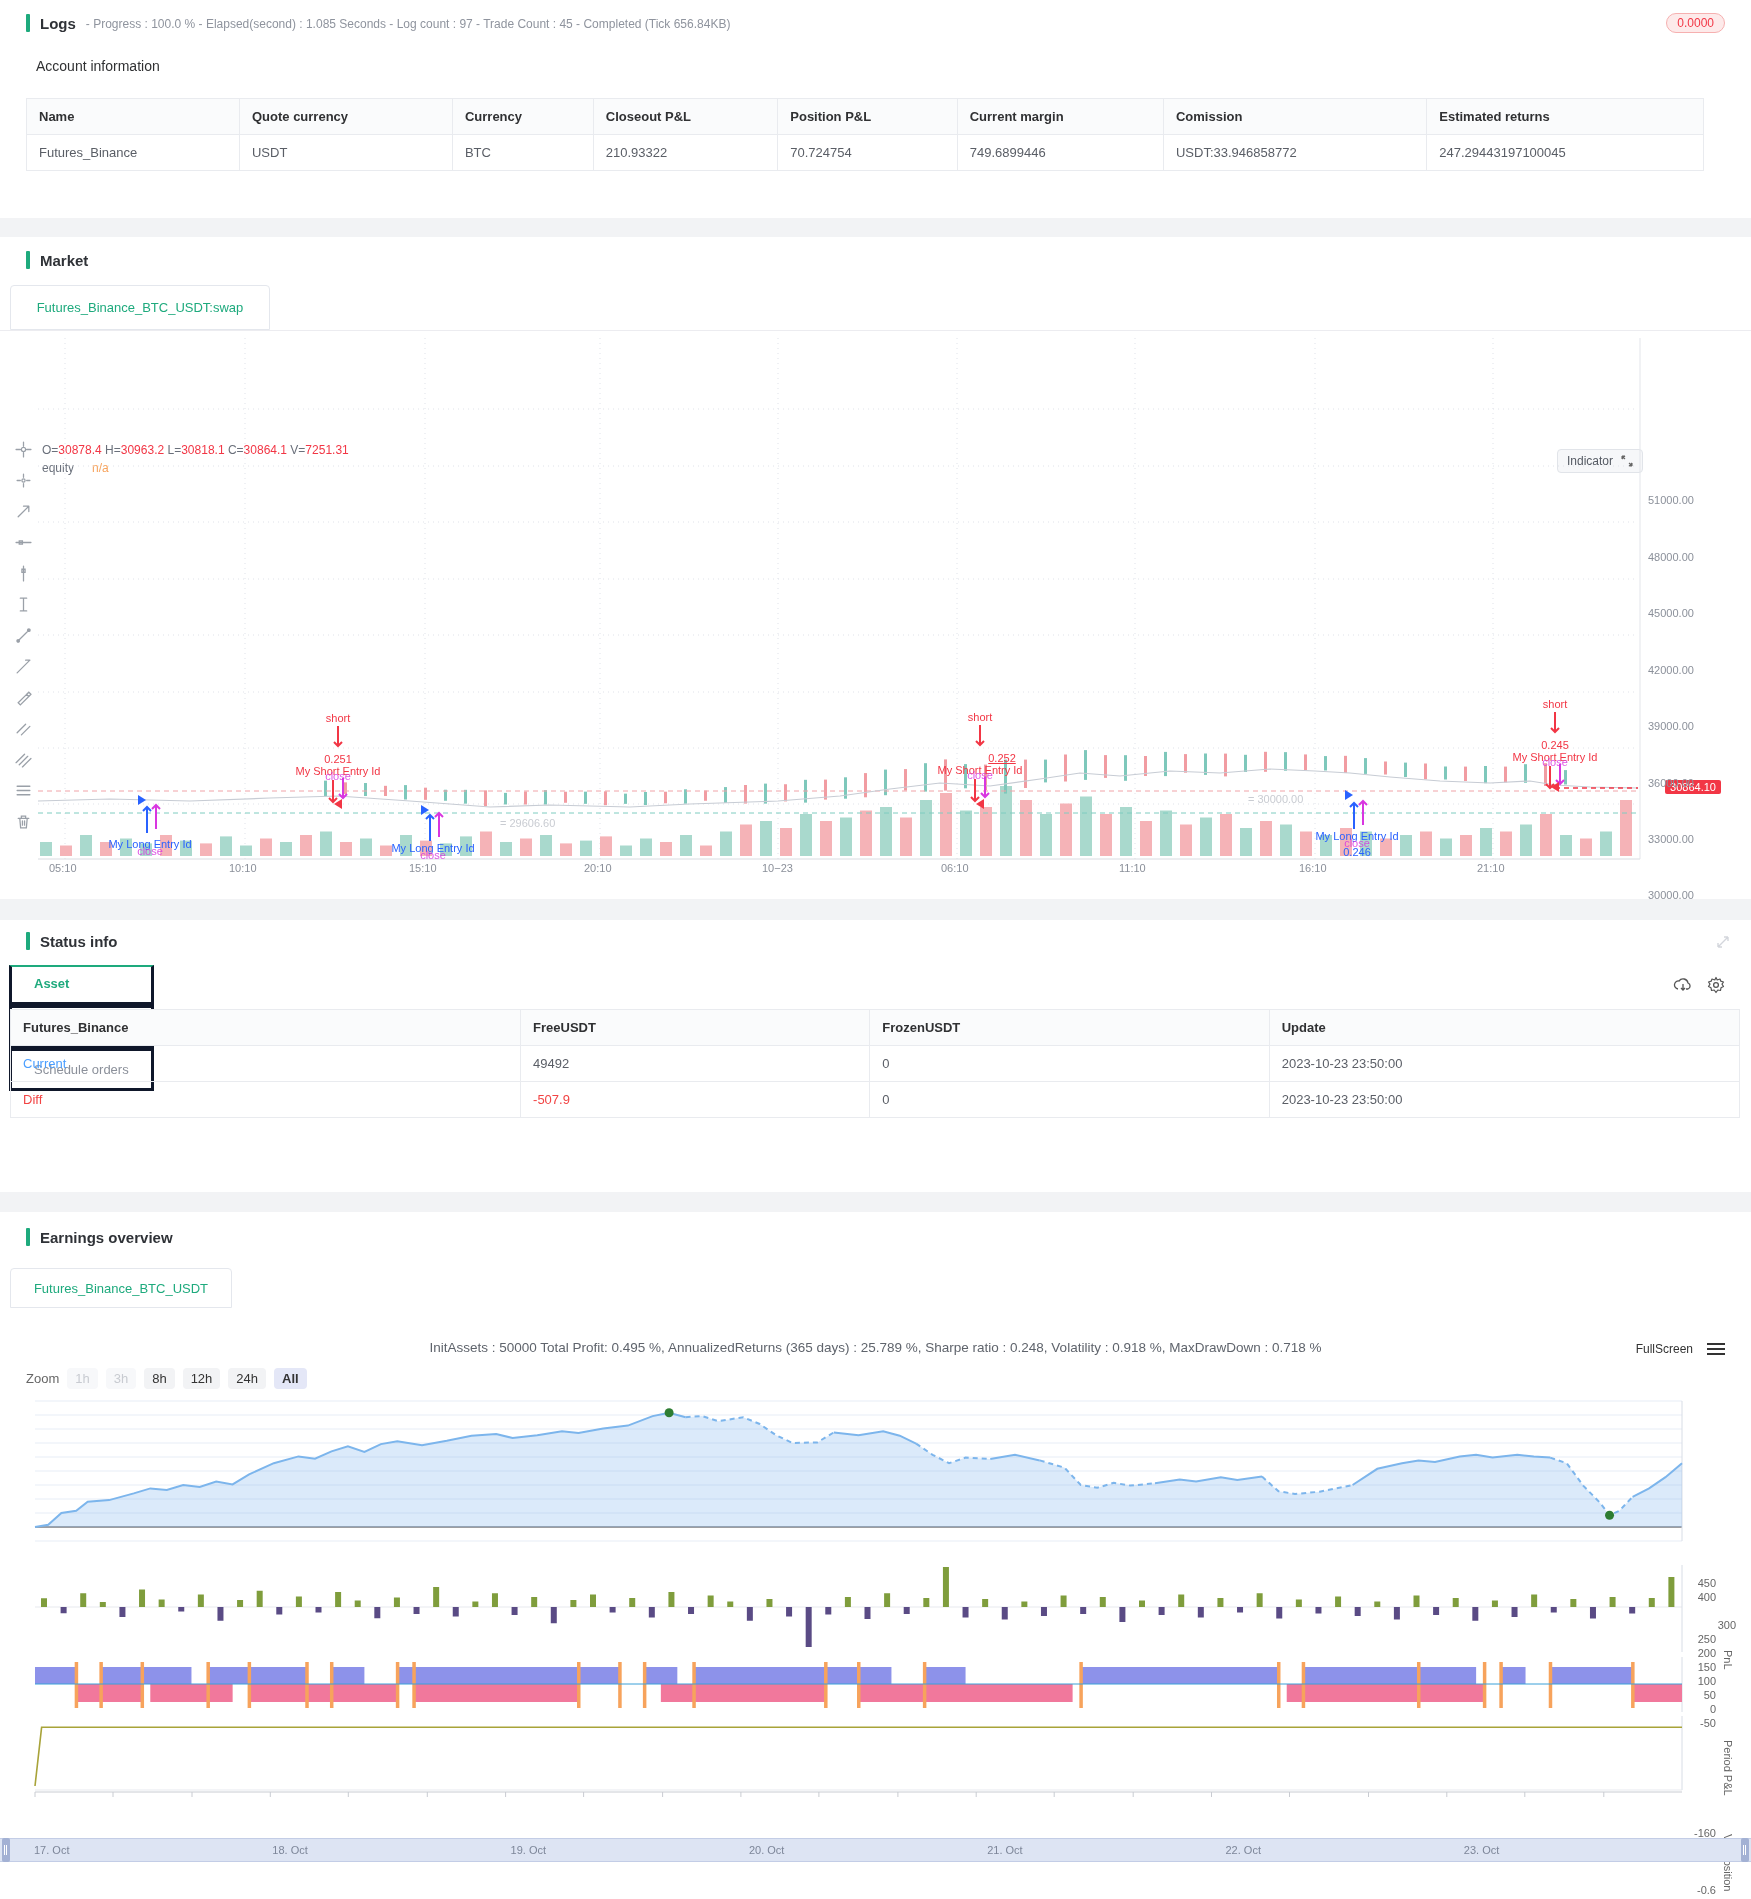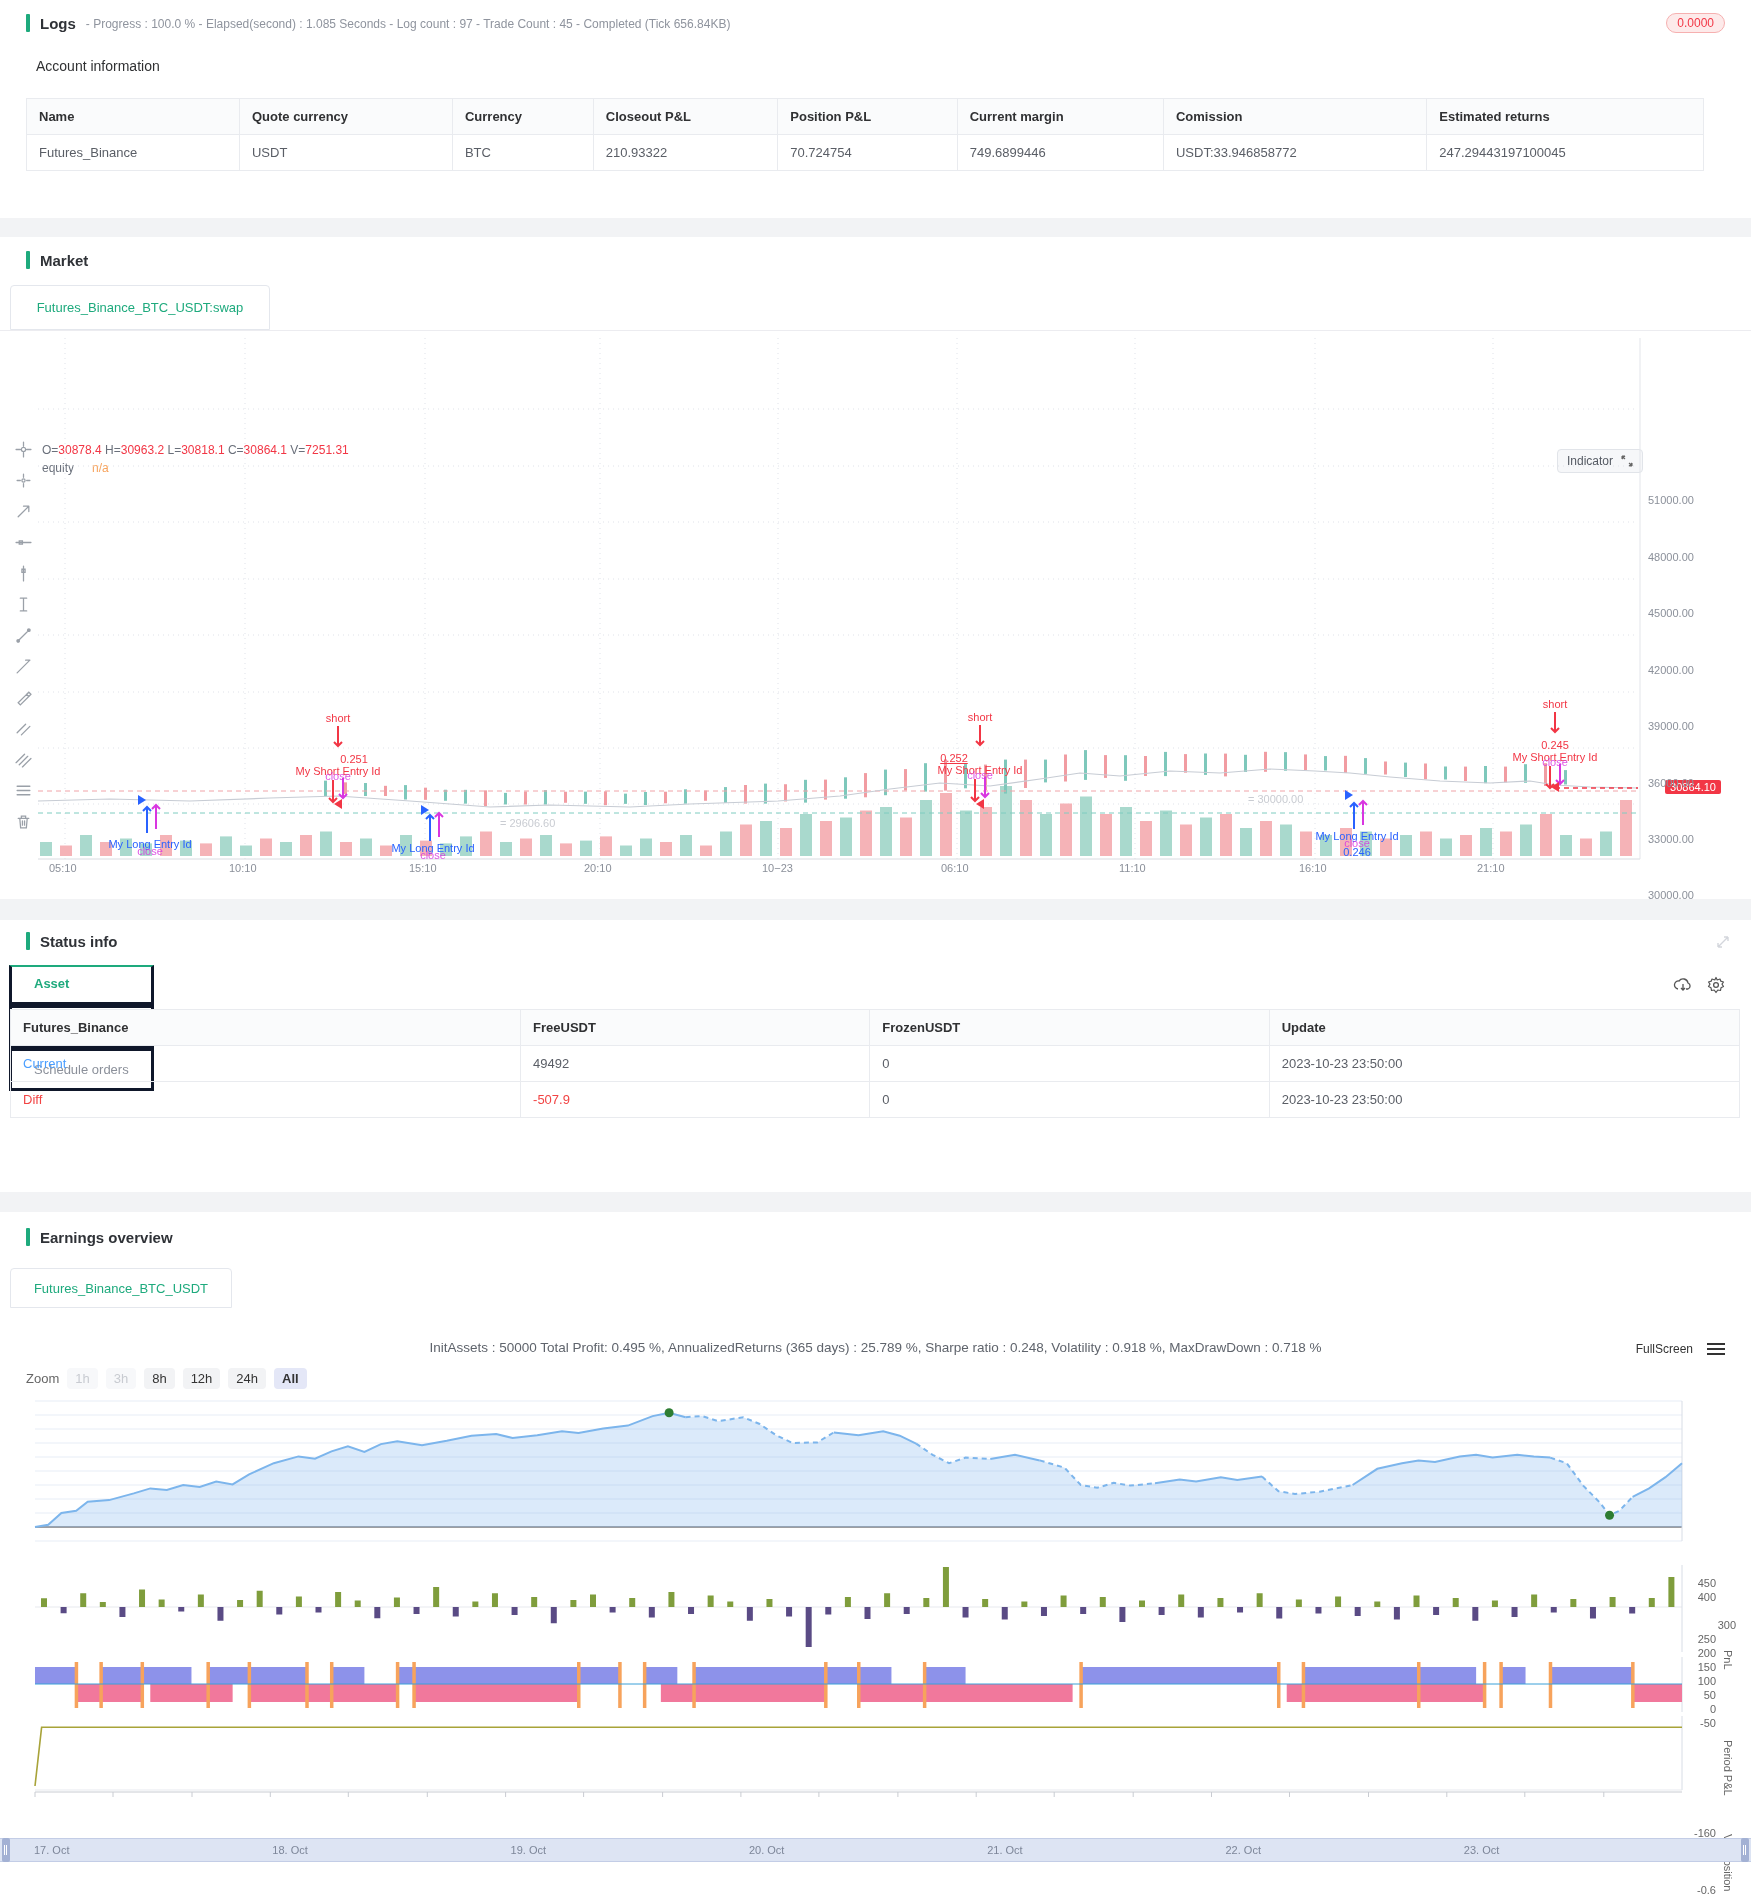--- a/index.html
+++ b/index.html
@@ -394,21 +394,21 @@
         </svg>
         <svg width="12" height="30" style="position:absolute;left:150px;top:565px;">
           <path d="M6 27 L6 3 M2 7 L6 3 L10 7" stroke="#d836e0" stroke-width="2" fill="none"></path>
         </svg>
         <div class="mk" style="left:90px; top:601px; width:120px; color:#2962ff;">My Long Entry Id</div>
         <div class="mk" style="left:120px; top:608px; width:60px; color:#d836e0; opacity:.85;">close</div>
         <div class="mk" style="left:308px; top:475px; width:60px; color:#f23645;">short</div>
         <svg width="12" height="26" style="position:absolute;left:332px;top:486px;">
           <path d="M6 3 L6 23 M2 19 L6 23 L10 19" stroke="#f23645" stroke-width="2" fill="none"></path>
         </svg>
-        <div class="mk" style="left:324px; top:516px; width:60px; color:#f23645;">0.251</div>
+        <div class="mk" style="left:308px; top:516px; width:60px; color:#f23645;">0.251</div>
         <div class="mk" style="left:278px; top:528px; width:120px; color:#f23645;">My Short Entry Id</div>
         <div class="mk" style="left:308px; top:533px; width:60px; color:#d836e0; opacity:.85;">close</div>
         <svg width="12" height="28" style="position:absolute;left:327px;top:540px;">
           <path d="M6 3 L6 25 M2 21 L6 25 L10 21" stroke="#f23645" stroke-width="2" fill="none"></path>
         </svg>
         <svg width="12" height="26" style="position:absolute;left:337px;top:538px;">
           <path d="M6 3 L6 23 M2 19 L6 23 L10 19" stroke="#d836e0" stroke-width="2" fill="none"></path>
         </svg>
         <svg width="10" height="12" style="position:absolute;left:333px;top:561px;">
           <path d="M9 1 L1 6 L9 11 Z" fill="#f23645"></path>
@@ -421,21 +421,21 @@
         </svg>
         <svg width="12" height="30" style="position:absolute;left:433px;top:573px;">
           <path d="M6 27 L6 3 M2 7 L6 3 L10 7" stroke="#d836e0" stroke-width="2" fill="none"></path>
         </svg>
         <div class="mk" style="left:373px; top:605px; width:120px; color:#2962ff;">My Long Entry Id</div>
         <div class="mk" style="left:403px; top:612px; width:60px; color:#d836e0; opacity:.85;">close</div>
         <div class="mk" style="left:950px; top:474px; width:60px; color:#f23645;">short</div>
         <svg width="12" height="26" style="position:absolute;left:974px;top:485px;">
           <path d="M6 3 L6 23 M2 19 L6 23 L10 19" stroke="#f23645" stroke-width="2" fill="none"></path>
         </svg>
-        <div class="mk" style="left:924px; top:515px; width:60px; color:#f23645;text-decoration:underline;">0.252</div>
+        <div class="mk" style="left:972px; top:515px; width:60px; color:#f23645;text-decoration:underline;">0.252</div>
         <div class="mk" style="left:920px; top:527px; width:120px; color:#f23645;">My Short Entry Id</div>
         <div class="mk" style="left:950px; top:532px; width:60px; color:#d836e0; opacity:.85;">close</div>
         <svg width="12" height="28" style="position:absolute;left:969px;top:539px;">
           <path d="M6 3 L6 25 M2 21 L6 25 L10 21" stroke="#f23645" stroke-width="2" fill="none"></path>
         </svg>
         <svg width="12" height="26" style="position:absolute;left:979px;top:537px;">
           <path d="M6 3 L6 23 M2 19 L6 23 L10 19" stroke="#d836e0" stroke-width="2" fill="none"></path>
         </svg>
         <svg width="10" height="12" style="position:absolute;left:975px;top:561px;">
           <path d="M9 1 L1 6 L9 11 Z" fill="#f23645"></path>

